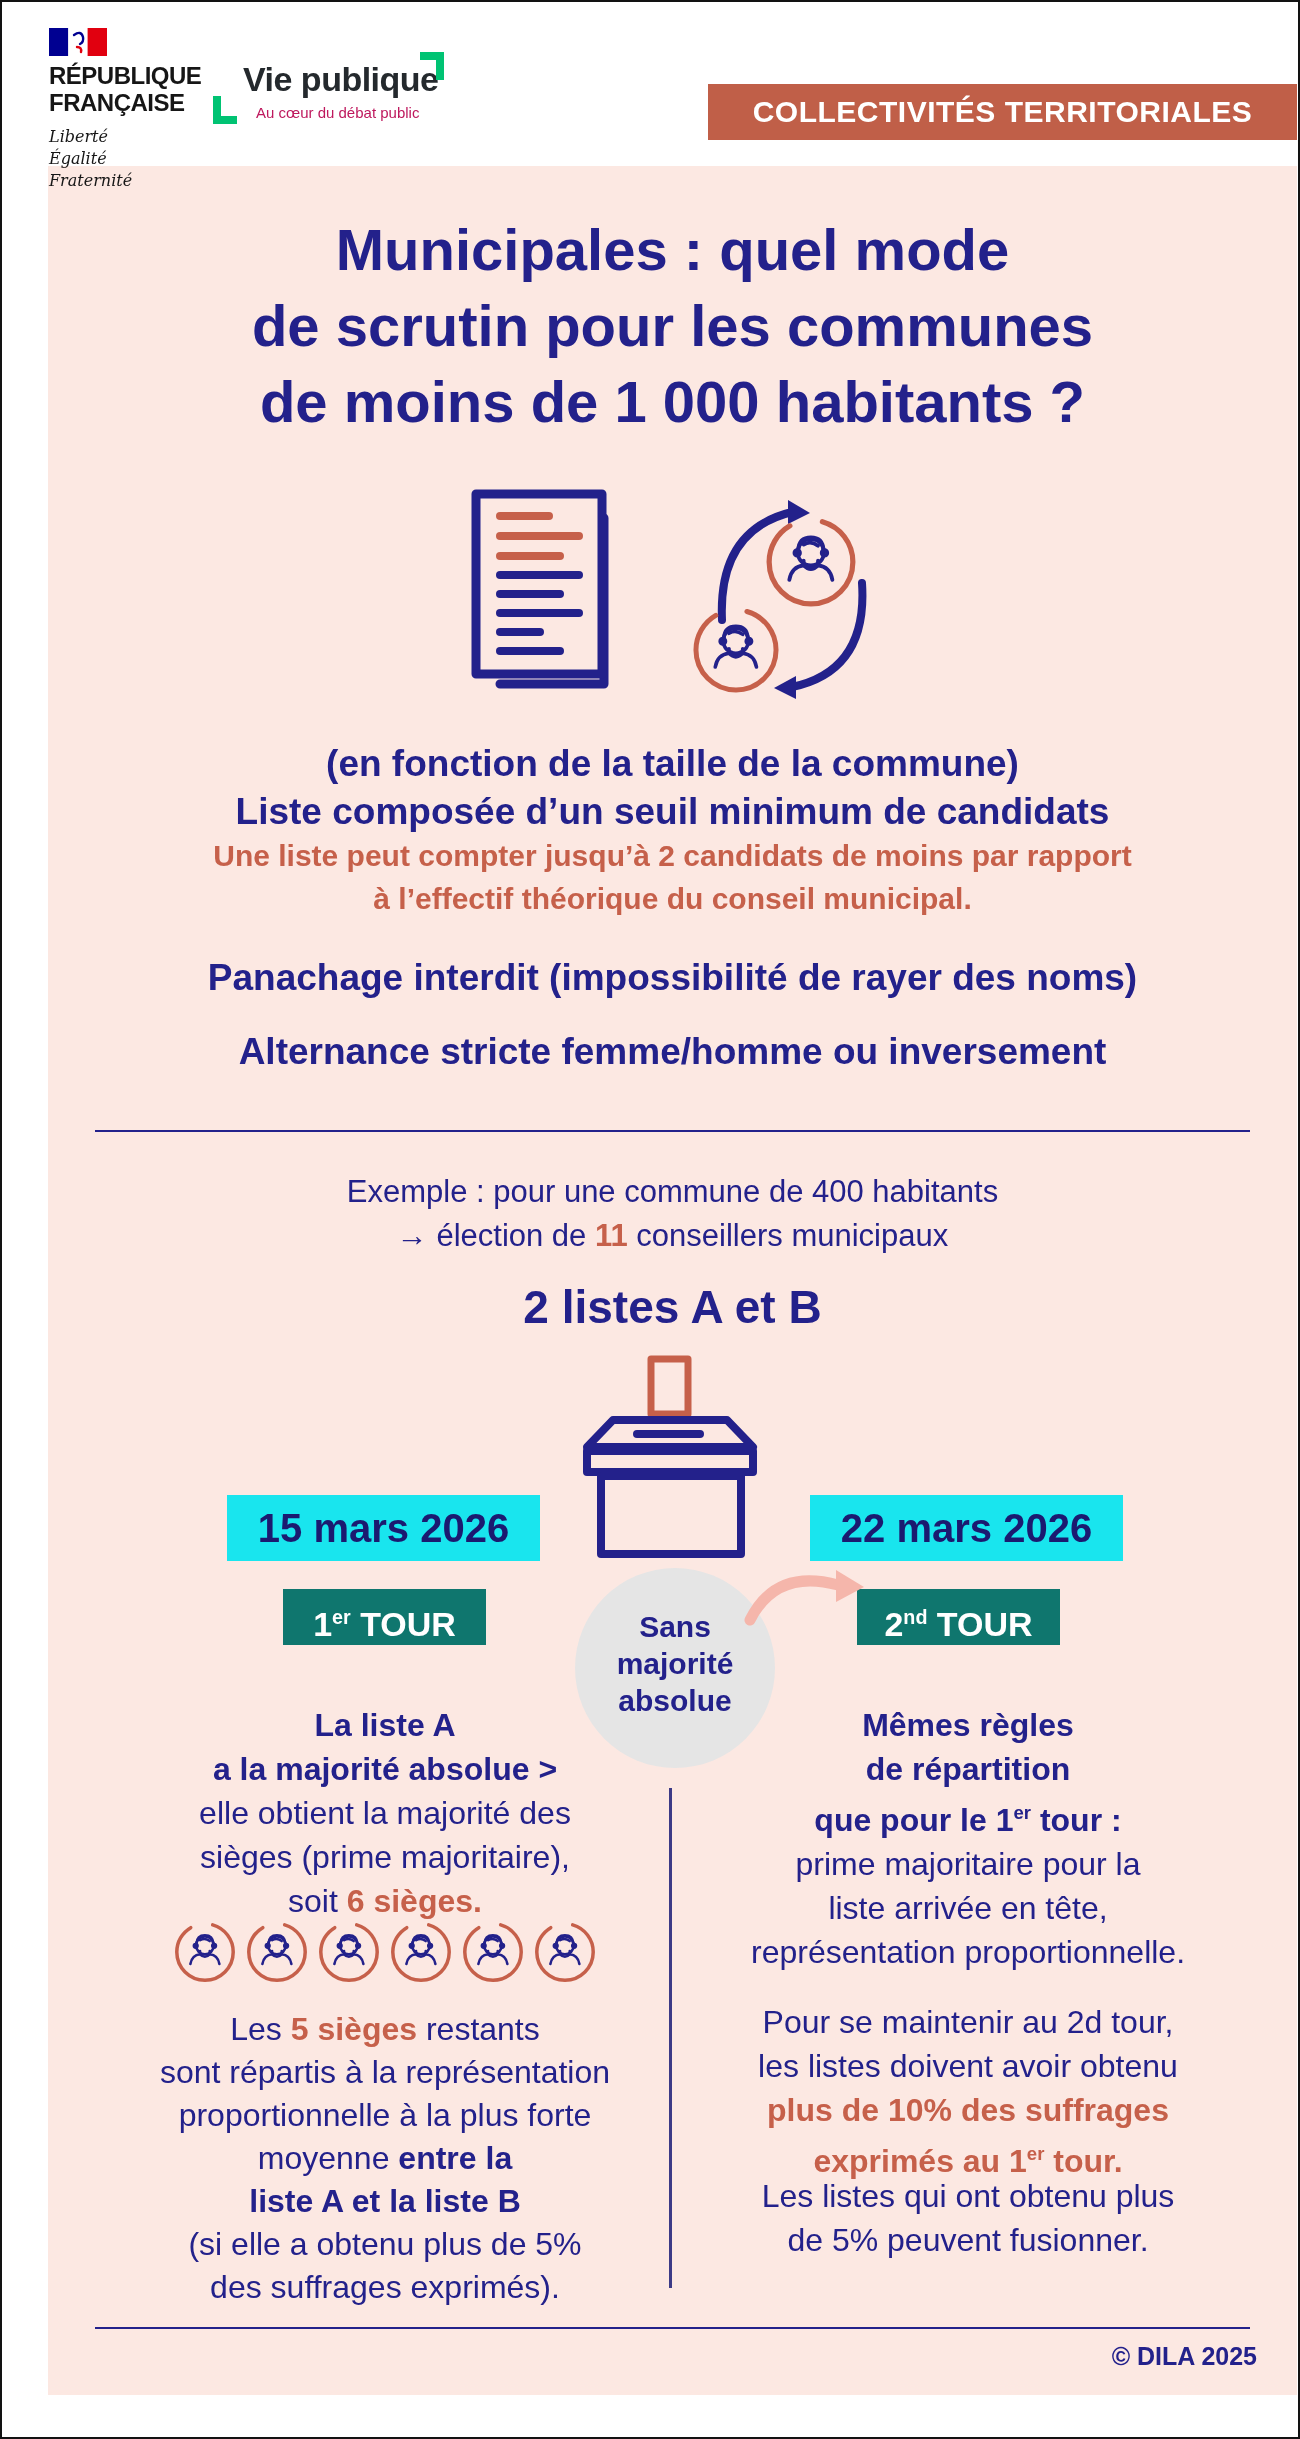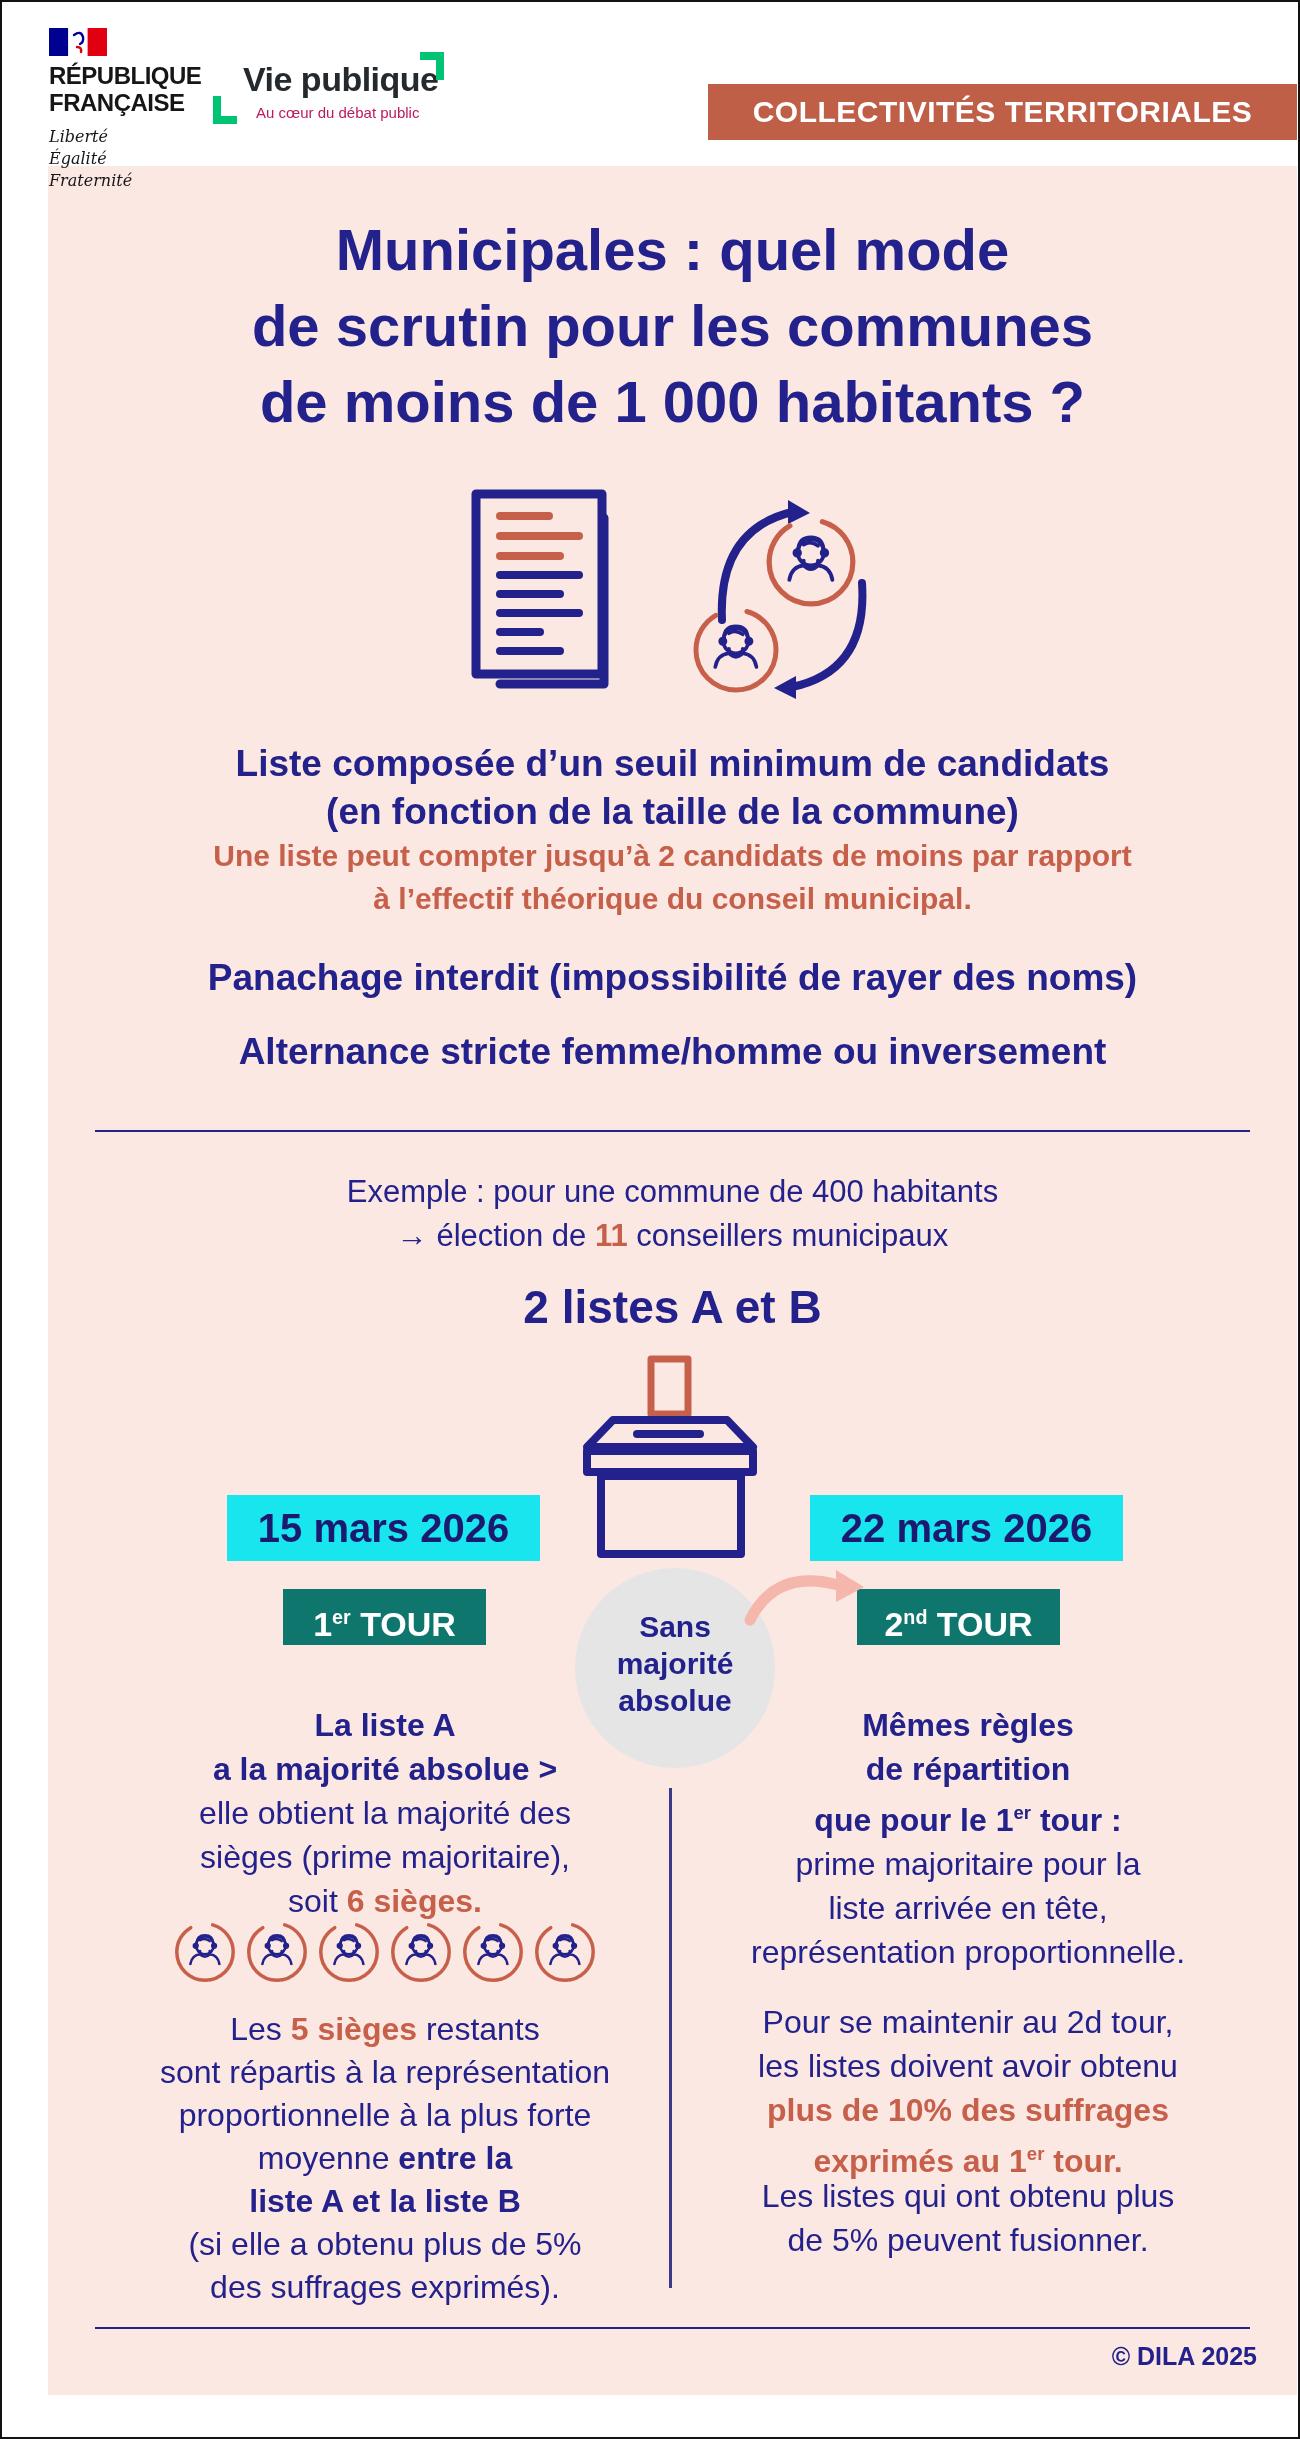--- a/index.html
+++ b/index.html
@@ -130,22 +130,22 @@
       <path d="M392,95 Q398,183 322,199"></path>
     </g>
     <polygon points="318,12 340,25 318,36" fill="#23218b"></polygon>
     <polygon points="326,188 304,200 326,211" fill="#23218b"></polygon>
     <use href="#avatar-sym" x="295" y="28" width="92" height="92"></use>
     <use href="#avatar-sym" x="222" y="118" width="88" height="88"></use>
   </g>
 </svg>
 
 <div class="abs rule-main ctr">
+  <div>(en fonction de la taille de la commune)</div>
   <div>Liste composée d’un seuil minimum de candidats</div>
-  <div>(en fonction de la taille de la commune)</div>
 </div>
 <div class="abs rule-note ctr">
   <div>Une liste peut compter jusqu’à 2 candidats de moins par rapport</div>
   <div>à l’effectif théorique du conseil municipal.</div>
 </div>
 <div class="abs rule-single1 ctr">Panachage interdit (impossibilité de rayer des noms)</div>
 <div class="abs rule-single2 ctr">Alternance stricte femme/homme ou inversement</div>
 
 <div class="abs divider-h" style="left:95px;top:1130px;width:1155px"></div>
 

